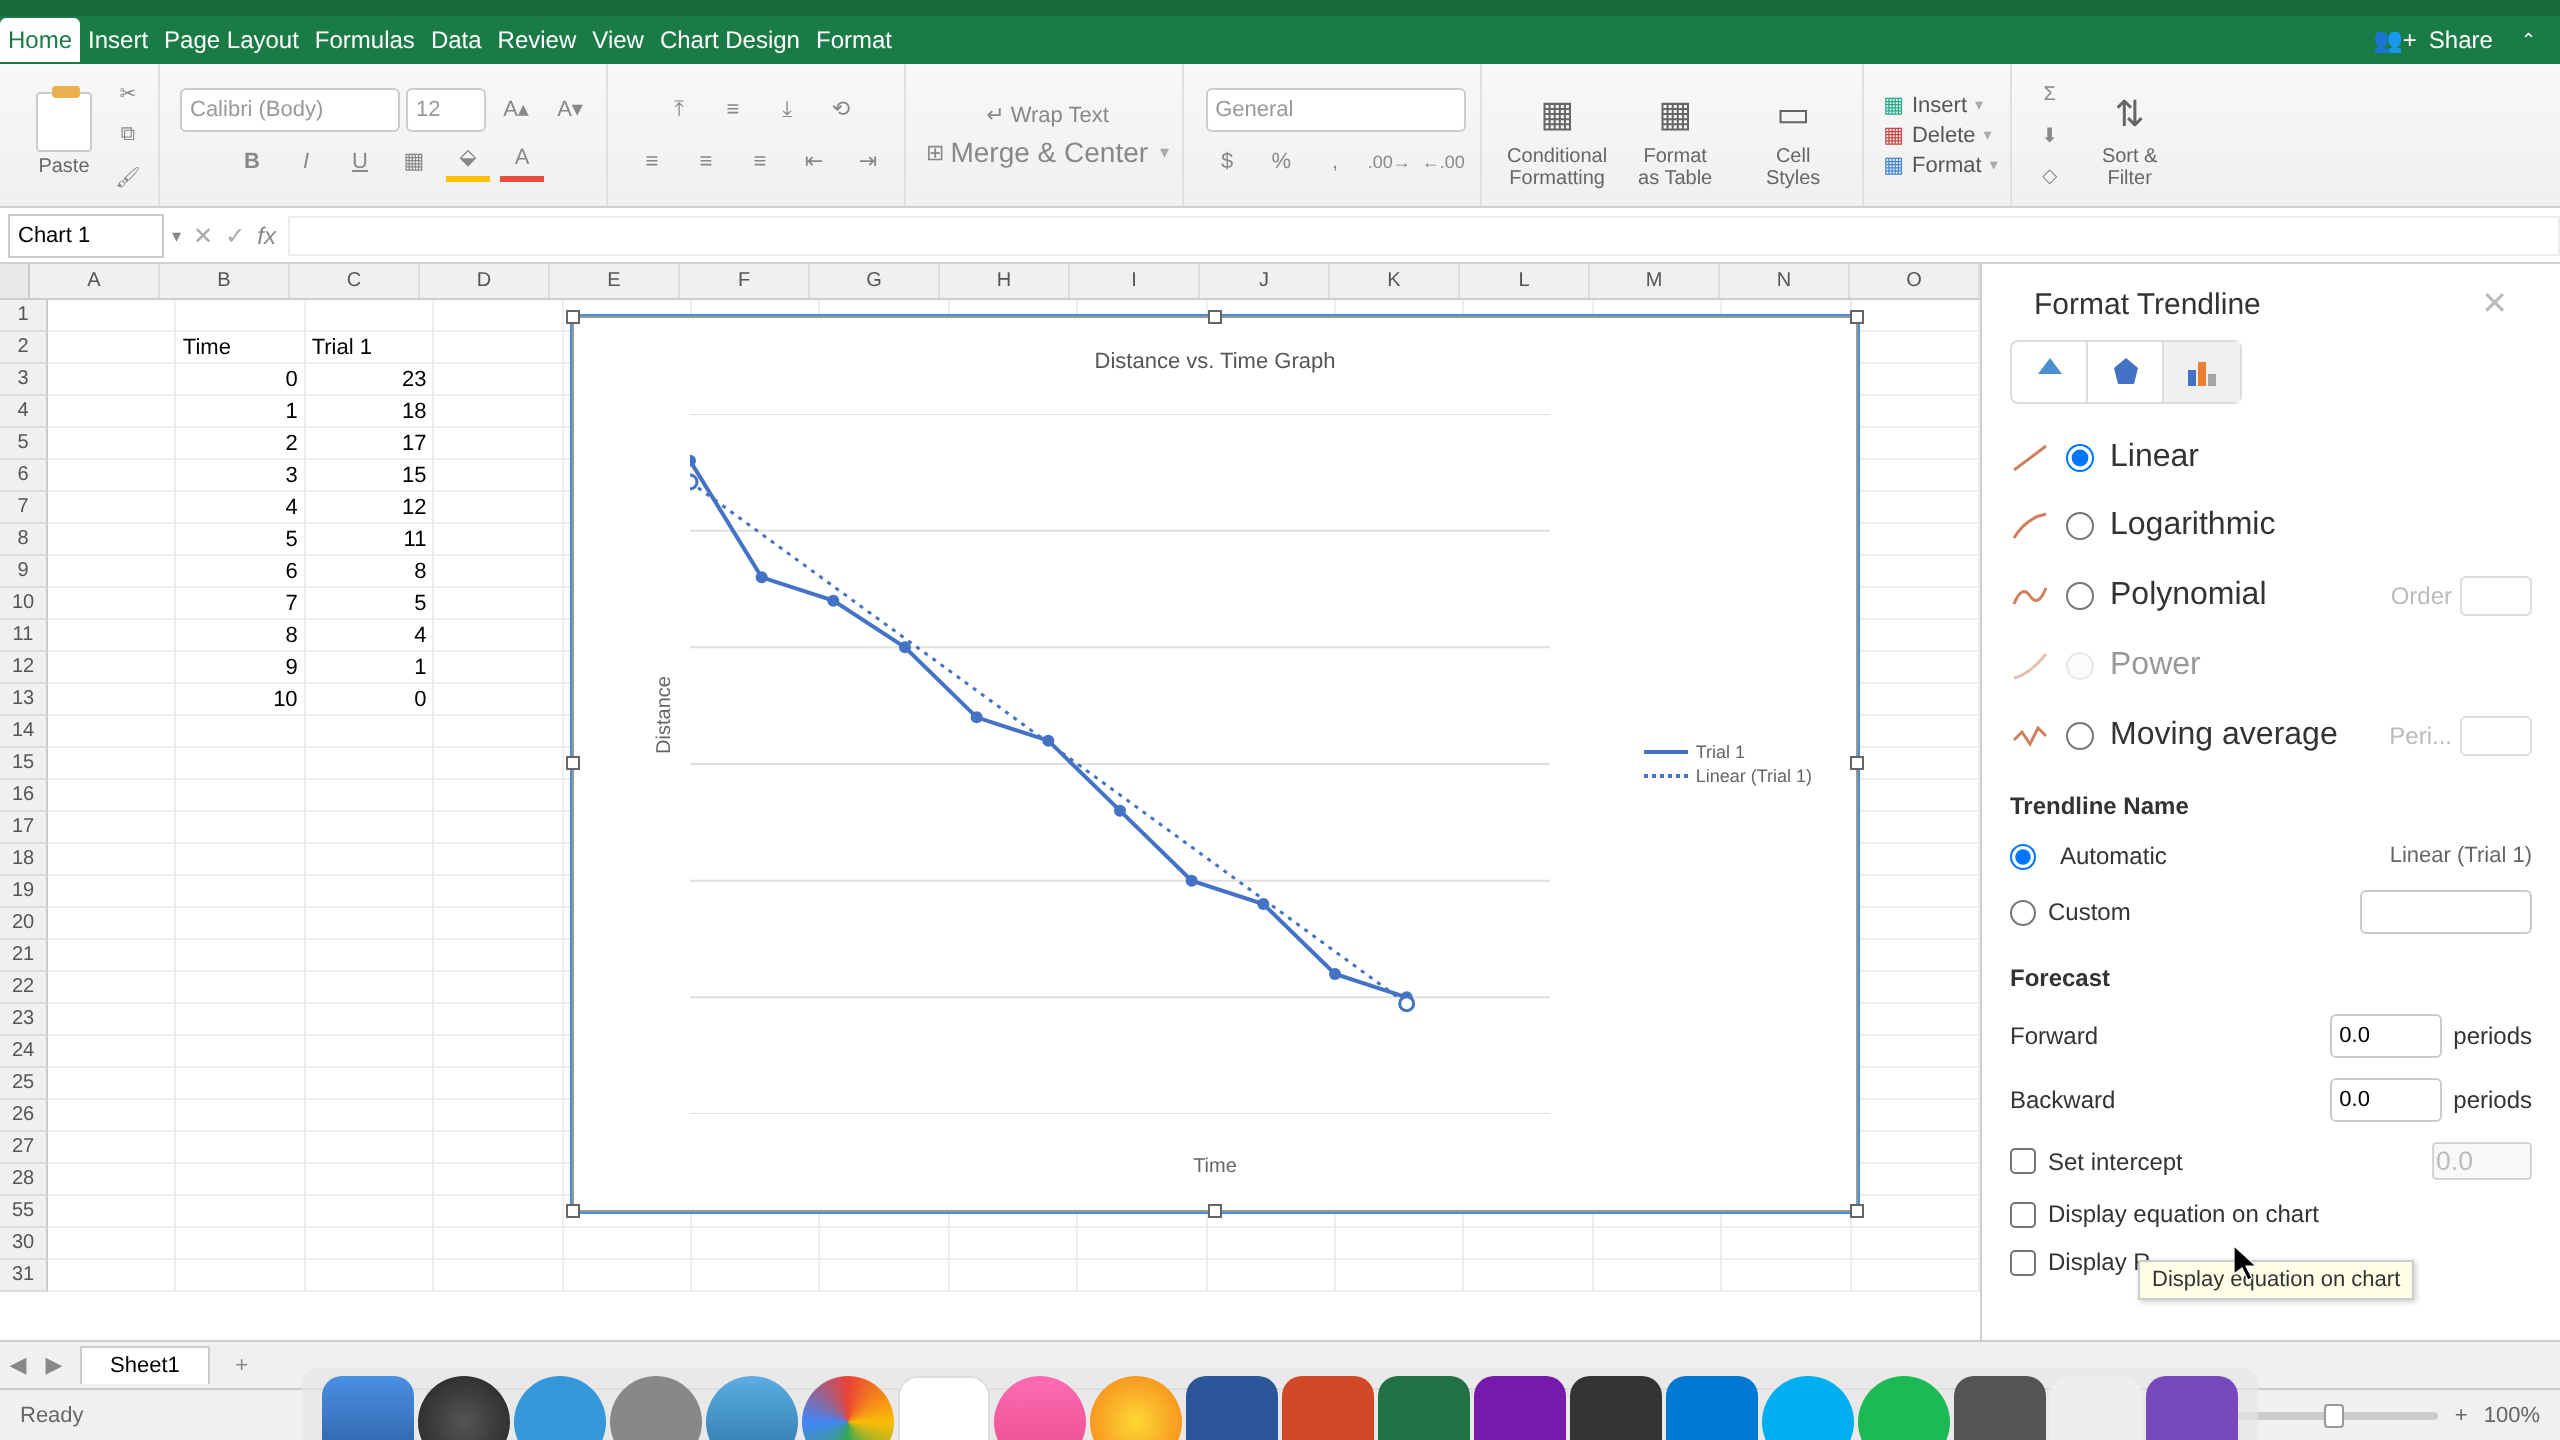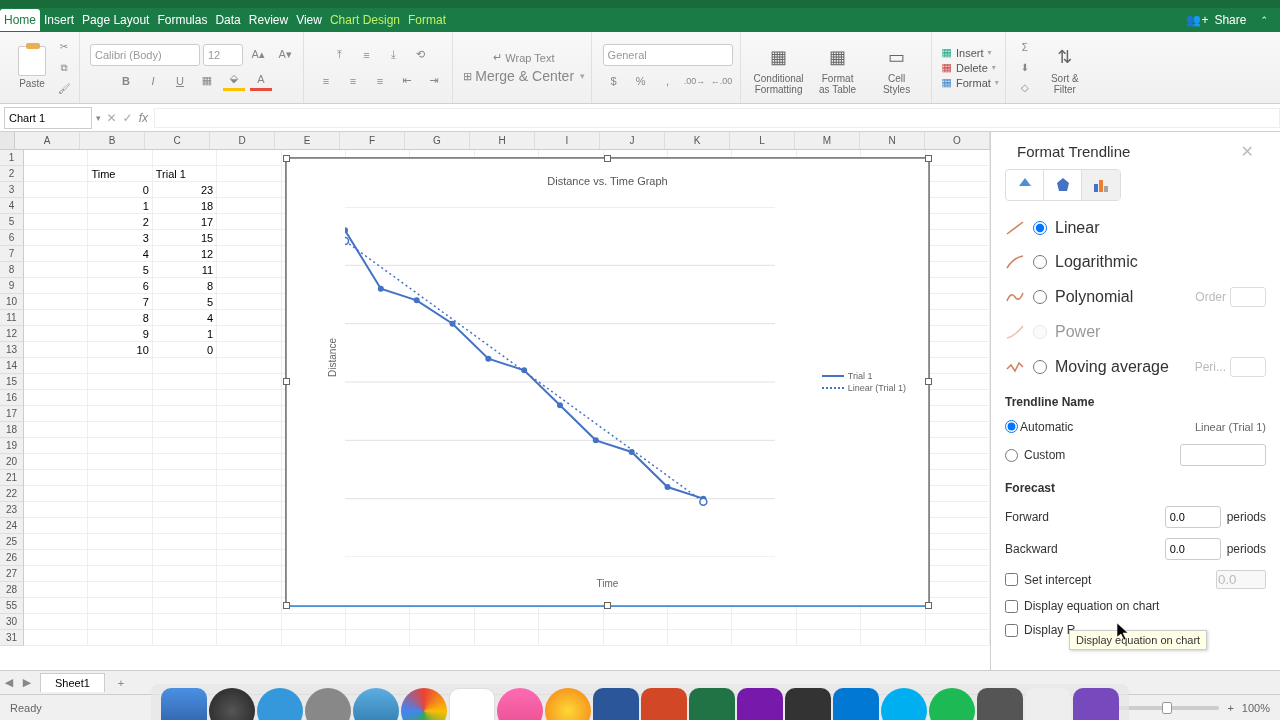--- a/index.html
+++ b/index.html
@@ -5,21 +5,21 @@
 * { margin:0; padding:0; box-sizing:border-box; font-family:-apple-system,Helvetica,Arial,sans-serif; }
 body { width:1280px; height:720px; overflow:hidden; background:#fff; position:relative; }
 
 
 .titlebar { height:8px; background:#1a6b3a; }
 
 
 .ribbon-tabs { height:24px; background:#1a7b46; display:flex; align-items:center; color:#fff; font-size:12px; position:relative; }
 .ribbon-tabs .tab { padding:4px 4px; cursor:pointer; }
 .ribbon-tabs .tab.active { background:#fff; color:#1a7b46; border-radius:3px 3px 0 0; }
-.ribbon-tabs .tab.ctx { color:#bef264; }
+.ribbon-tabs .tab.ctx { color:#ffffff; }
 .share { position:absolute; right:12px; display:flex; align-items:center; gap:6px; font-size:12px; }
 .share .caret { font-size:9px; margin-left:8px; }
 
 
 .ribbon { height:72px; background:linear-gradient(#f8f8f8,#f0f0f0); border-bottom:1px solid #d0d0d0; display:flex; align-items:center; padding:0 6px; gap:4px; }
 .grp { display:flex; flex-direction:column; align-items:center; justify-content:center; height:100%; padding:2px 6px; border-right:1px solid #e0e0e0; }
 .grp:last-child { border-right:none; }
 .grp .row { display:flex; gap:3px; align-items:center; }
 .iconbtn { width:24px; height:22px; border:1px solid transparent; border-radius:3px; display:flex; align-items:center; justify-content:center; font-size:11px; color:#888; }
 .iconbtn.small { width:18px; height:18px; font-size:10px; }
@@ -30,21 +30,21 @@
 .fontbox { width:110px; height:22px; border:1px solid #ccc; background:#fff; font-size:11px; padding:0 4px; display:flex; align-items:center; color:#999; border-radius:3px; }
 .sizebox { width:40px; height:22px; border:1px solid #ccc; background:#fff; font-size:11px; padding:0 4px; display:flex; align-items:center; color:#999; border-radius:3px; }
 .colorbar { width:22px; height:3px; margin-top:1px; }
 .bigbtn { display:flex; flex-direction:column; align-items:center; width:56px; font-size:10px; color:#666; }
 .bigicon { width:32px; height:32px; display:flex; align-items:center; justify-content:center; font-size:18px; }
 .cellgrp { display:flex; flex-direction:column; gap:2px; font-size:11px; color:#555; }
 .cellgrp div { display:flex; align-items:center; gap:4px; }
 
 
 .fbar { height:28px; border-bottom:1px solid #d0d0d0; display:flex; align-items:center; background:#fff; }
-.namebox { width:88px; height:22px; border:1px solid #ccc; margin:0 4px; font-size:11px; padding:0 4px; display:flex; align-items:center; }
+.namebox { width:78px; height:22px; border:1px solid #ccc; margin:0 4px; font-size:11px; padding:0 4px; display:flex; align-items:center; }
 .fbar .fx { font-style:italic; color:#888; font-size:12px; margin:0 6px; }
 .fbar .btns { display:flex; gap:6px; color:#aaa; font-size:12px; margin-left:6px; }
 
 
 .workarea { display:flex; height:calc(720px - 8px - 24px - 72px - 28px - 24px - 26px); }
 
 
 .sheet { flex:1; position:relative; overflow:hidden; background:#fff; }
 .colheads { display:flex; height:18px; background:#f0f0f0; border-bottom:1px solid #ccc; font-size:10px; color:#555; }
 .colheads .corner { width:24px; border-right:1px solid #ccc; background:#e8e8e8; }
@@ -1002,21 +1002,21 @@
           <input type="radio" style="">
           <label>Moving average</label>
         <span style="margin-left:auto;display:flex;align-items:center;gap:4px;color:#bbb">
             <span>Peri...</span>
             <div class="ordbox"></div>
           </span>
       </div>
 
       <div class="sp-sec">Trendline Name</div>
       <div class="sp-row">
-          <span style="display:flex;align-items:flex-start;gap:2px">
+          <span style="display:flex;align-items:flex-end;gap:12px">
             <input type="radio" checked="" style="">
             <span>Automatic</span>
           </span>
           <span style="font-size:11px;color:#666">Linear  (Trial 1)</span>
         </div>
       <div class="sp-row">
           <span style="display:flex;align-items:center;gap:6px">
             <input type="radio" style="">
             <span>Custom</span>
           </span>

